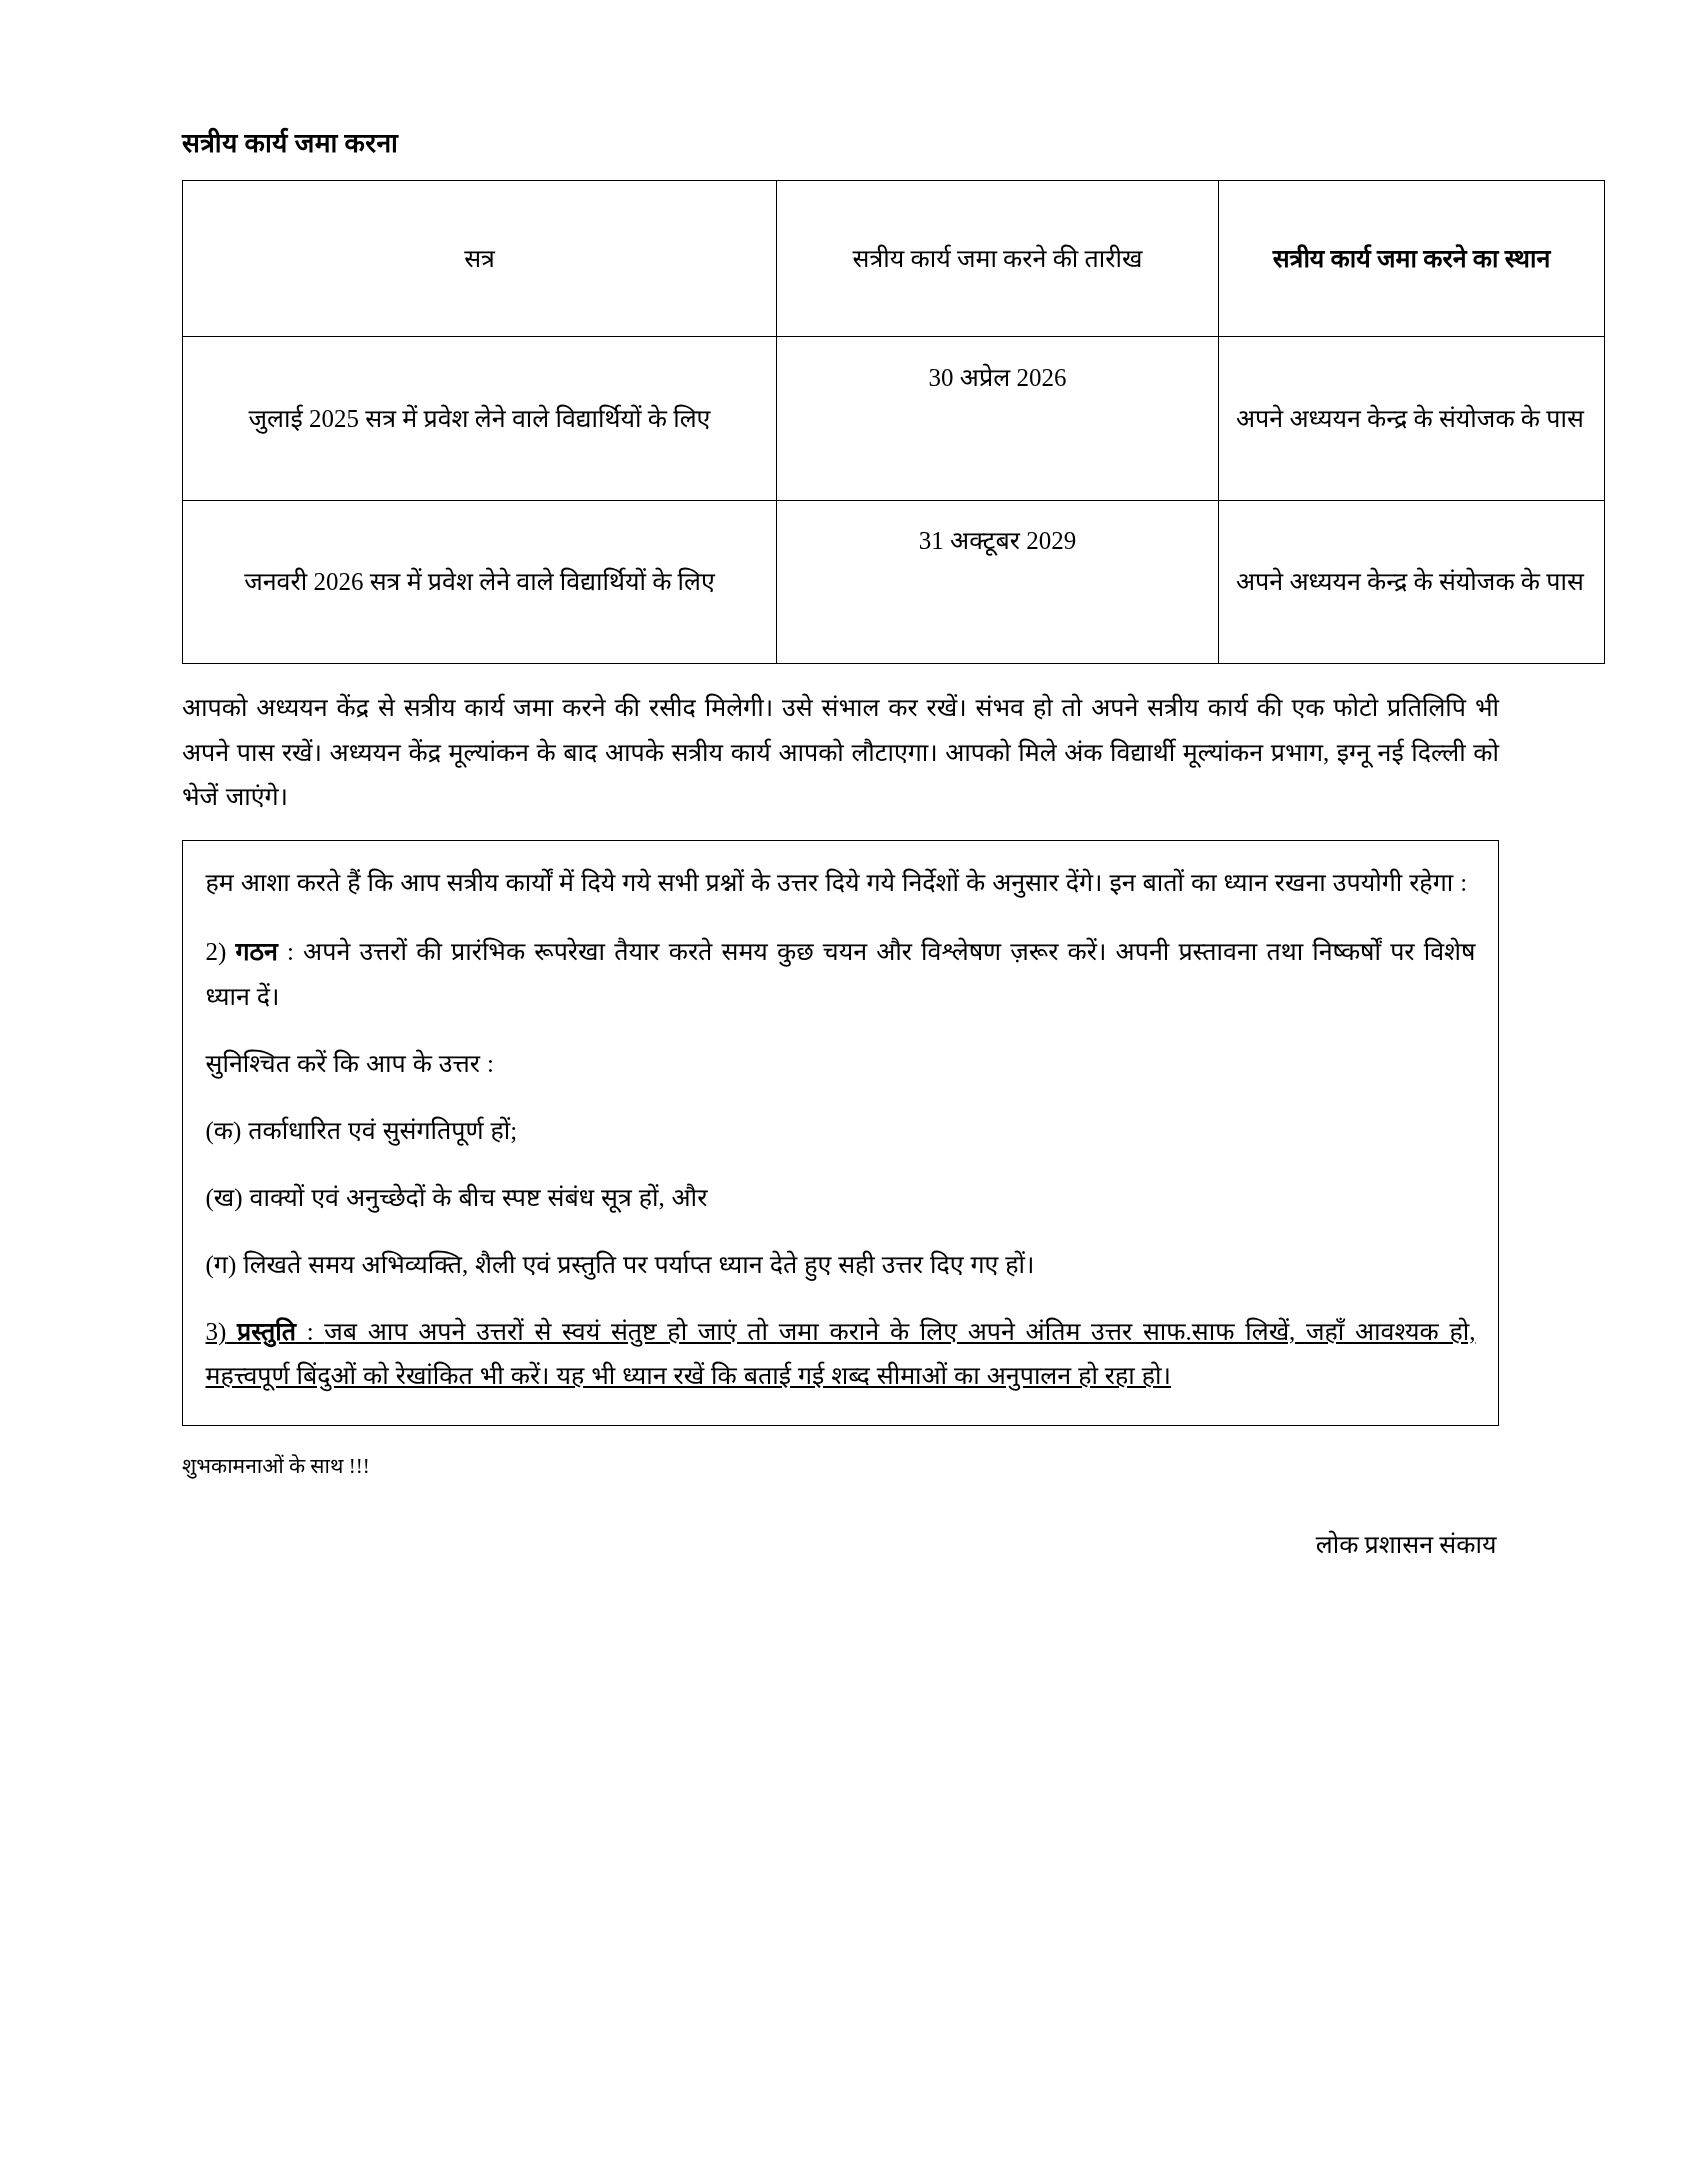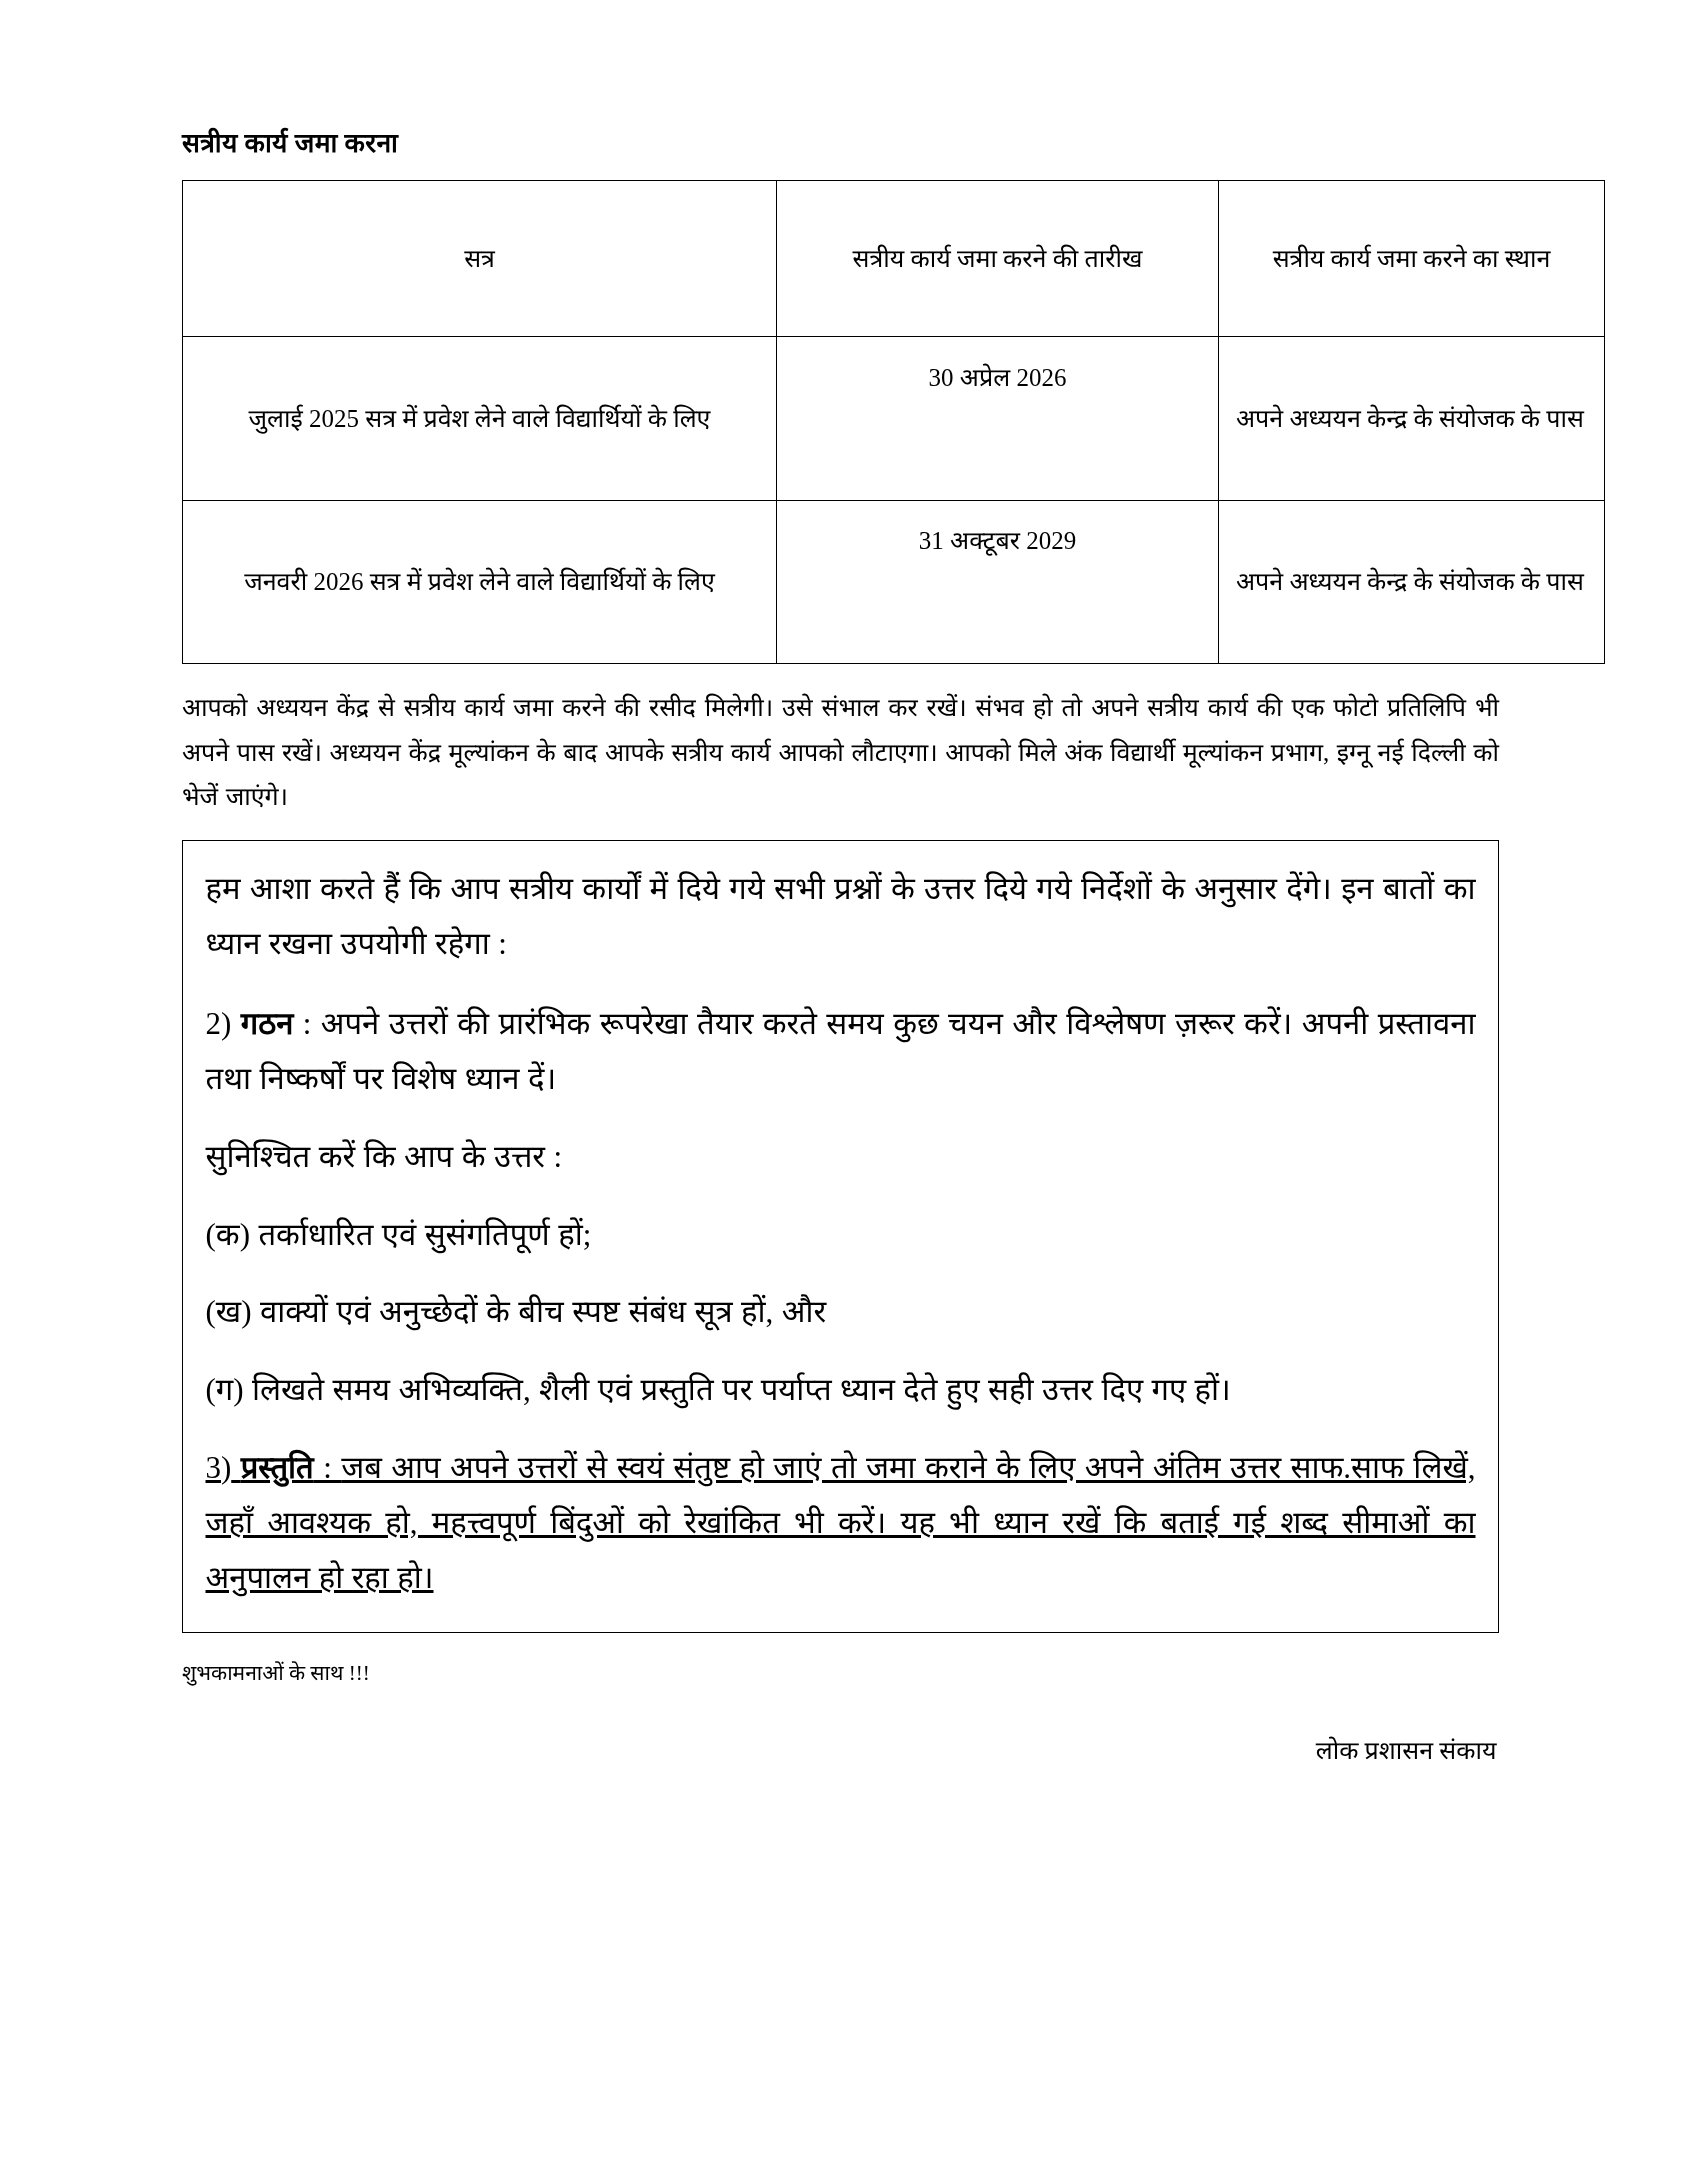--- a/index.html
+++ b/index.html
@@ -44,21 +44,21 @@
     vertical-align: middle;
     padding: 14.6px 17px;
     font-size: 25px;
     line-height: 1.72;
   }
   .col-session   { width: 559px; text-align: center; }
   .col-date      { width: 407px; text-align: center; }
   .col-place     { width: 351px; text-align: justify; text-align-last: left; }
 
   .hdr td { text-align: center; height: 126px; }
-  .hdr .col-place { text-align: left; text-align-last: center; }
+  .hdr .col-place { text-align: left; text-align-last: center; font-weight: bold; }
 
   .row-body td { height: 129px; }
   .row-body .col-date { vertical-align: top; padding-top: 18.5px; }
   .row-body .col-place { vertical-align: middle; }
 
   
   .after-table {
     width: 1317px;
     font-size: 25px;
     line-height: 1.78;
@@ -69,21 +69,21 @@
   }
 
   
   .notice-box {
     width: 1317px;
     box-sizing: border-box;
     border: 1.3px solid #000;
     padding: 20px 22.5px 22.5px 22.5px;
   }
   .notice-box p {
-    font-size: 31px;
+    font-size: 25px;
     line-height: 1.78;
     text-align: justify;
     text-align-last: left;
     margin: 0 0 22.5px 0;
     word-spacing: 0.7px;
   }
   .notice-box p:last-child { margin-bottom: 4px; text-decoration: underline; }
   .notice-box .lead { margin-bottom: 25px; }
   .bold { font-weight: bold; }
 

